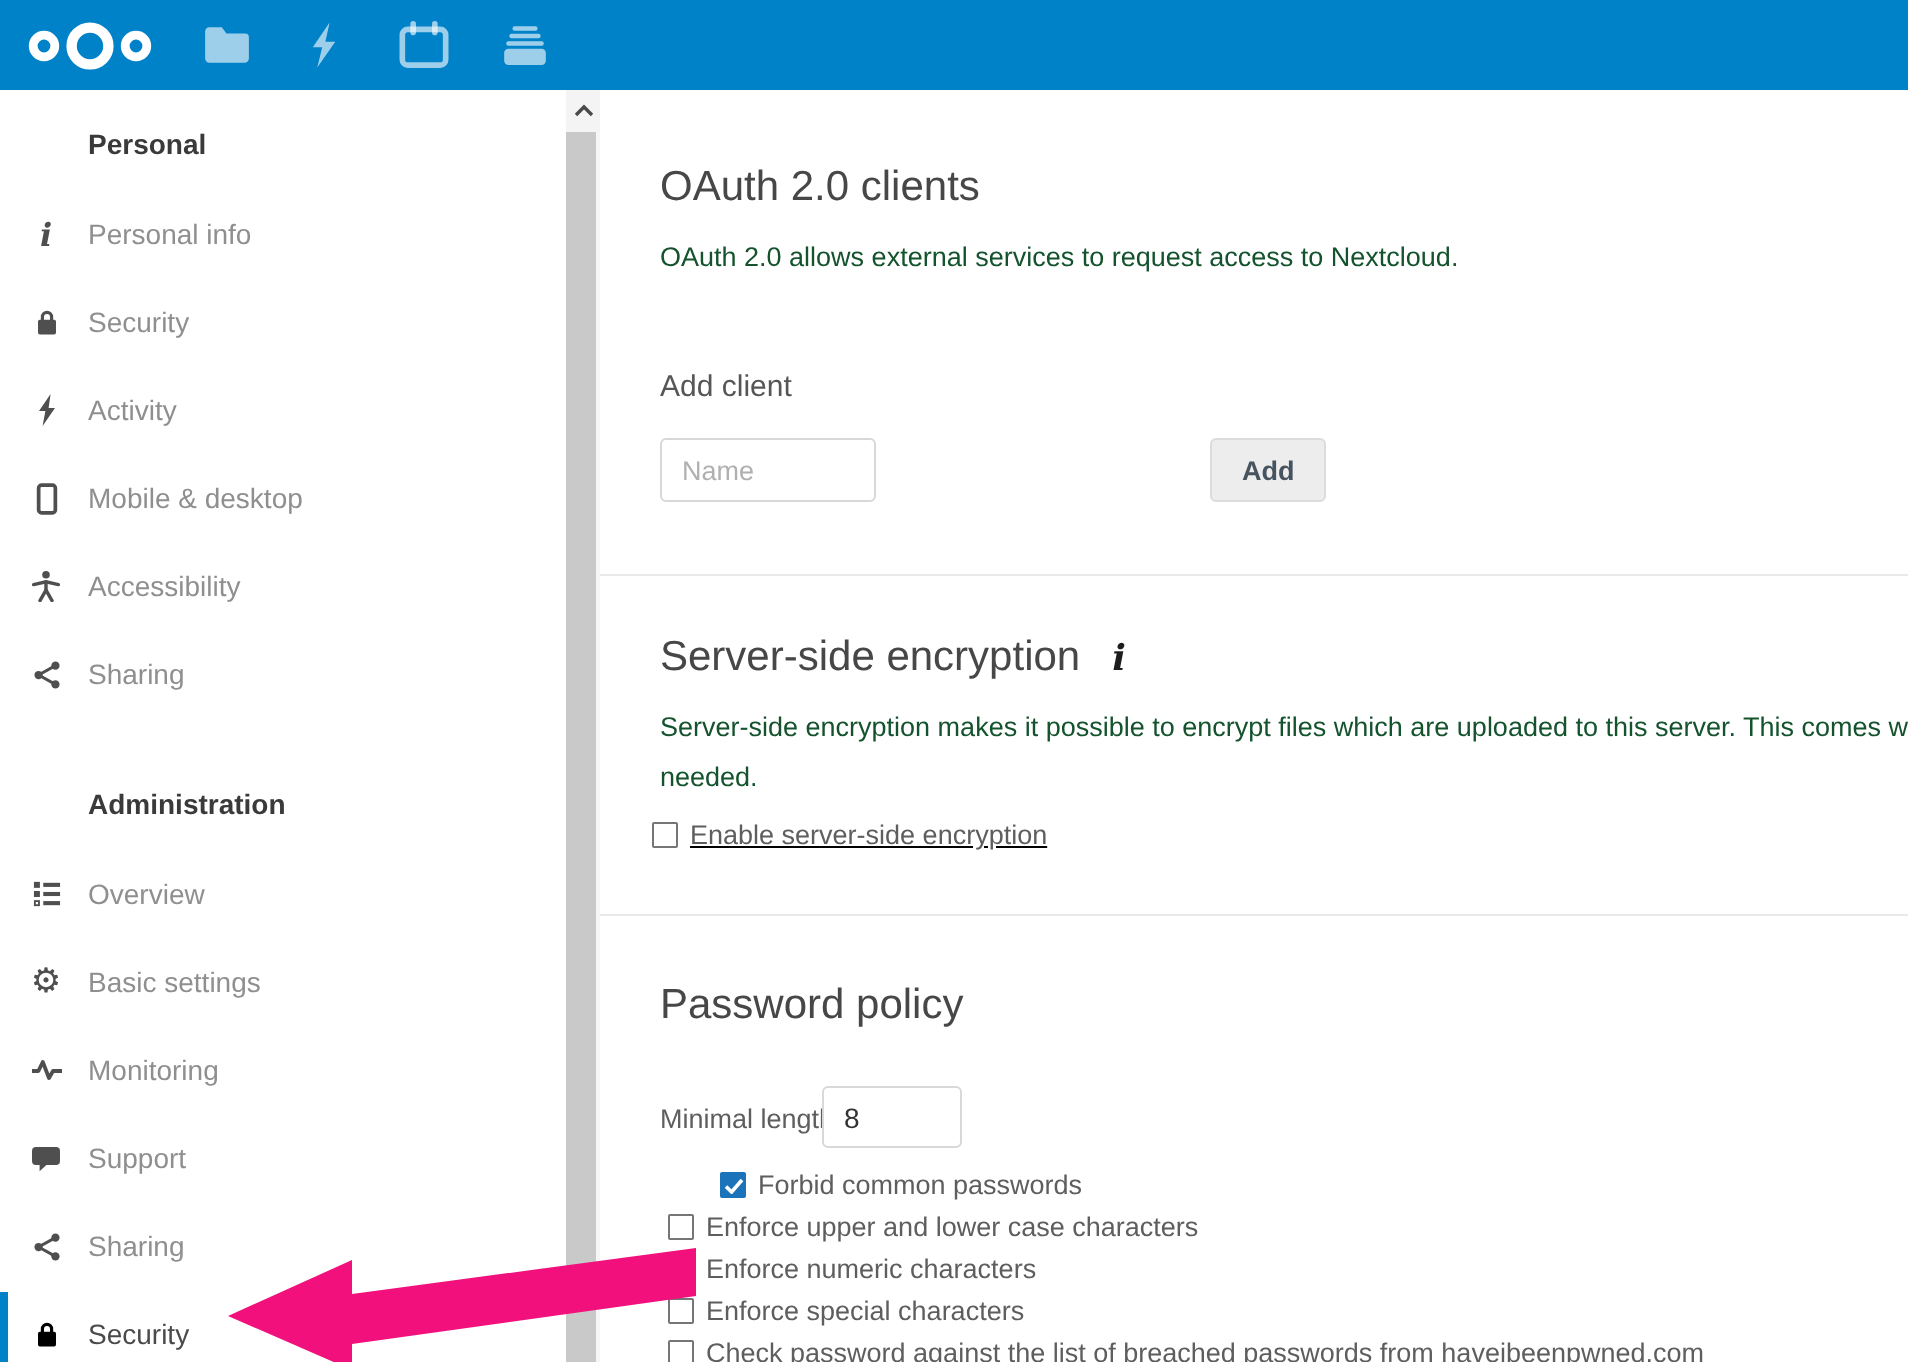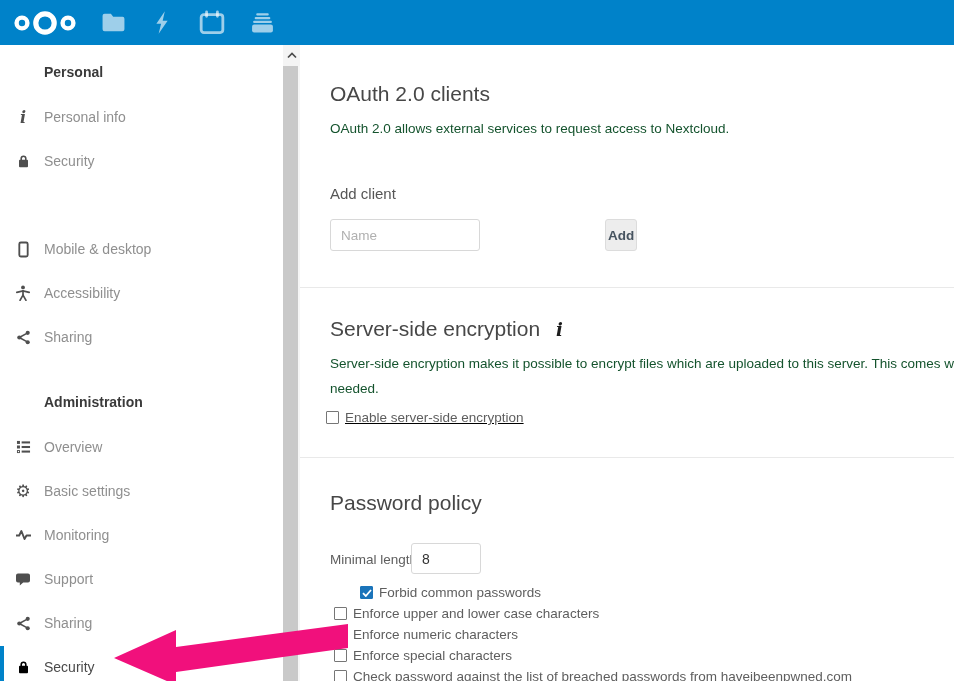--- a/index.html
+++ b/index.html
@@ -31,21 +31,21 @@
 
   
   .main { position:absolute; left:300px; top:45px; width:1200px; height:636px; background:#fff; }
   .h2 { position:absolute; left:30px; font-size:21px; font-weight:400; color:#474747; white-space:nowrap; }
   .desc { position:absolute; left:30px; font-size:13.5px; color:#14532d; white-space:nowrap; }
   .h3 { position:absolute; left:30px; font-size:15px; color:#565656; }
   .divider { position:absolute; left:0; width:900px; height:1px; background:#e9e9e9; }
 
   .txt-input { position:absolute; height:32px; border:1px solid #d8d8d8; border-radius:3px; padding:0 10px; font-size:13.5px; color:#333; font-family:inherit; outline:none; background:#fff; }
   .txt-input::placeholder { color:#b0b0b0; }
-  .btn { position:absolute; height:32px; padding:0 2px; background:#ededed; border:1px solid #dcdcdc; border-radius:3px; font-size:13.5px; font-weight:bold; color:#475460; font-family:inherit; cursor:pointer; }
+  .btn { position:absolute; height:32px; padding:0 15px; background:#ededed; border:1px solid #dcdcdc; border-radius:3px; font-size:13.5px; font-weight:bold; color:#475460; font-family:inherit; cursor:pointer; }
 
   .info-i { font-family:"DejaVu Serif",serif; font-style:italic; font-weight:bold; font-size:18px; color:#1d1d1d; margin-left:16px; }
 
   .cbrow { position:absolute; display:flex; align-items:center; gap:6px; height:17px; }
   .cb { width:13px; height:13px; border:1px solid #767676; border-radius:1px; background:#fff; display:inline-flex; align-items:center; justify-content:center; flex:0 0 13px; cursor:pointer; }
   .cb svg { display:none; }
   .cb.checked { background:#1b74ba; border-color:#1b74ba; }
   .cb.checked svg { display:block; }
   .cblabel { font-size:13.5px; color:#5e5e5e; white-space:nowrap; }
 
@@ -100,20 +100,28 @@
       <span class="nlabel">Personal info</span>
     </div>
     <div class="nav-item" style="top:104px;">
       <span class="nicon">
         <svg width="15" height="15" viewBox="0 0 16 16" fill="currentColor">
             <path d="M8 1.5a3.3 3.3 0 0 0-3.3 3.3V6.2H4.2a1 1 0 0 0-1 1v5.9a1 1 0 0 0 1 1h7.6a1 1 0 0 0 1-1V7.2a1 1 0 0 0-1-1h-.5V4.8A3.3 3.3 0 0 0 8 1.5zm0 1.7a1.6 1.6 0 0 1 1.6 1.6V6.2H6.4V4.8A1.6 1.6 0 0 1 8 3.2z"></path>
           </svg>
       </span>
       <span class="nlabel">Security</span>
     </div>
+    <div class="nav-item" style="top:148px;">
+      <span class="nicon">
+        <svg width="13" height="16" viewBox="0 0 12 16" fill="currentColor">
+            <path d="M7.8 0 2 8.5h3.2L3.8 16l6.2-9H6.8z"></path>
+          </svg>
+      </span>
+      <span class="nlabel">Activity</span>
+    </div>
     <div class="nav-item" style="top:192px;">
       <span class="nicon">
         <svg width="13" height="17" viewBox="0 0 14 18" fill="none" stroke="currentColor">
             <rect x="2.5" y="1.5" width="9" height="15" rx="1.6" stroke-width="2"></rect>
           </svg>
       </span>
       <span class="nlabel">Mobile &amp; desktop</span>
     </div>
     <div class="nav-item" style="top:236px;">
       <span class="nicon">
@@ -212,21 +220,21 @@
       </div>
       <div class="scroll-thumb"></div>
     </div>
   </div>
 
   <div class="main">
 
     <div class="h2" style="top:37px;">OAuth 2.0 clients</div>
     <div class="desc" style="top:76px;">OAuth 2.0 allows external services to request access to Nextcloud.</div>
     <div class="h3" style="top:140px;">Add client</div>
-    <input class="txt-input" style="left: 30px; top: 174px; width: 150px;" placeholder="Name">
+    <input class="txt-input" style="left: 30px; top: 174px; width: 108px;" placeholder="Name">
     <button class="btn" style="left:305px; top:174px;">Add</button>
 
     <div class="divider" style="top:242px;"></div>
 
     <div class="h2" style="top:272px;"><span>Server-side encryption</span><span class="info-i">i</span></div>
     <div class="desc" style="top:311px;">Server-side encryption makes it possible to encrypt files which are uploaded to this server. This comes with limitations like a performance penalty, so enable this only if</div>
     <div class="desc" style="top:336px;">needed.</div>
     <div class="cbrow" style="left:26px; top:364px;text-decoration:underline;">
       <span class="cb"></span>
       <span class="cblabel">Enable server-side encryption</span>

